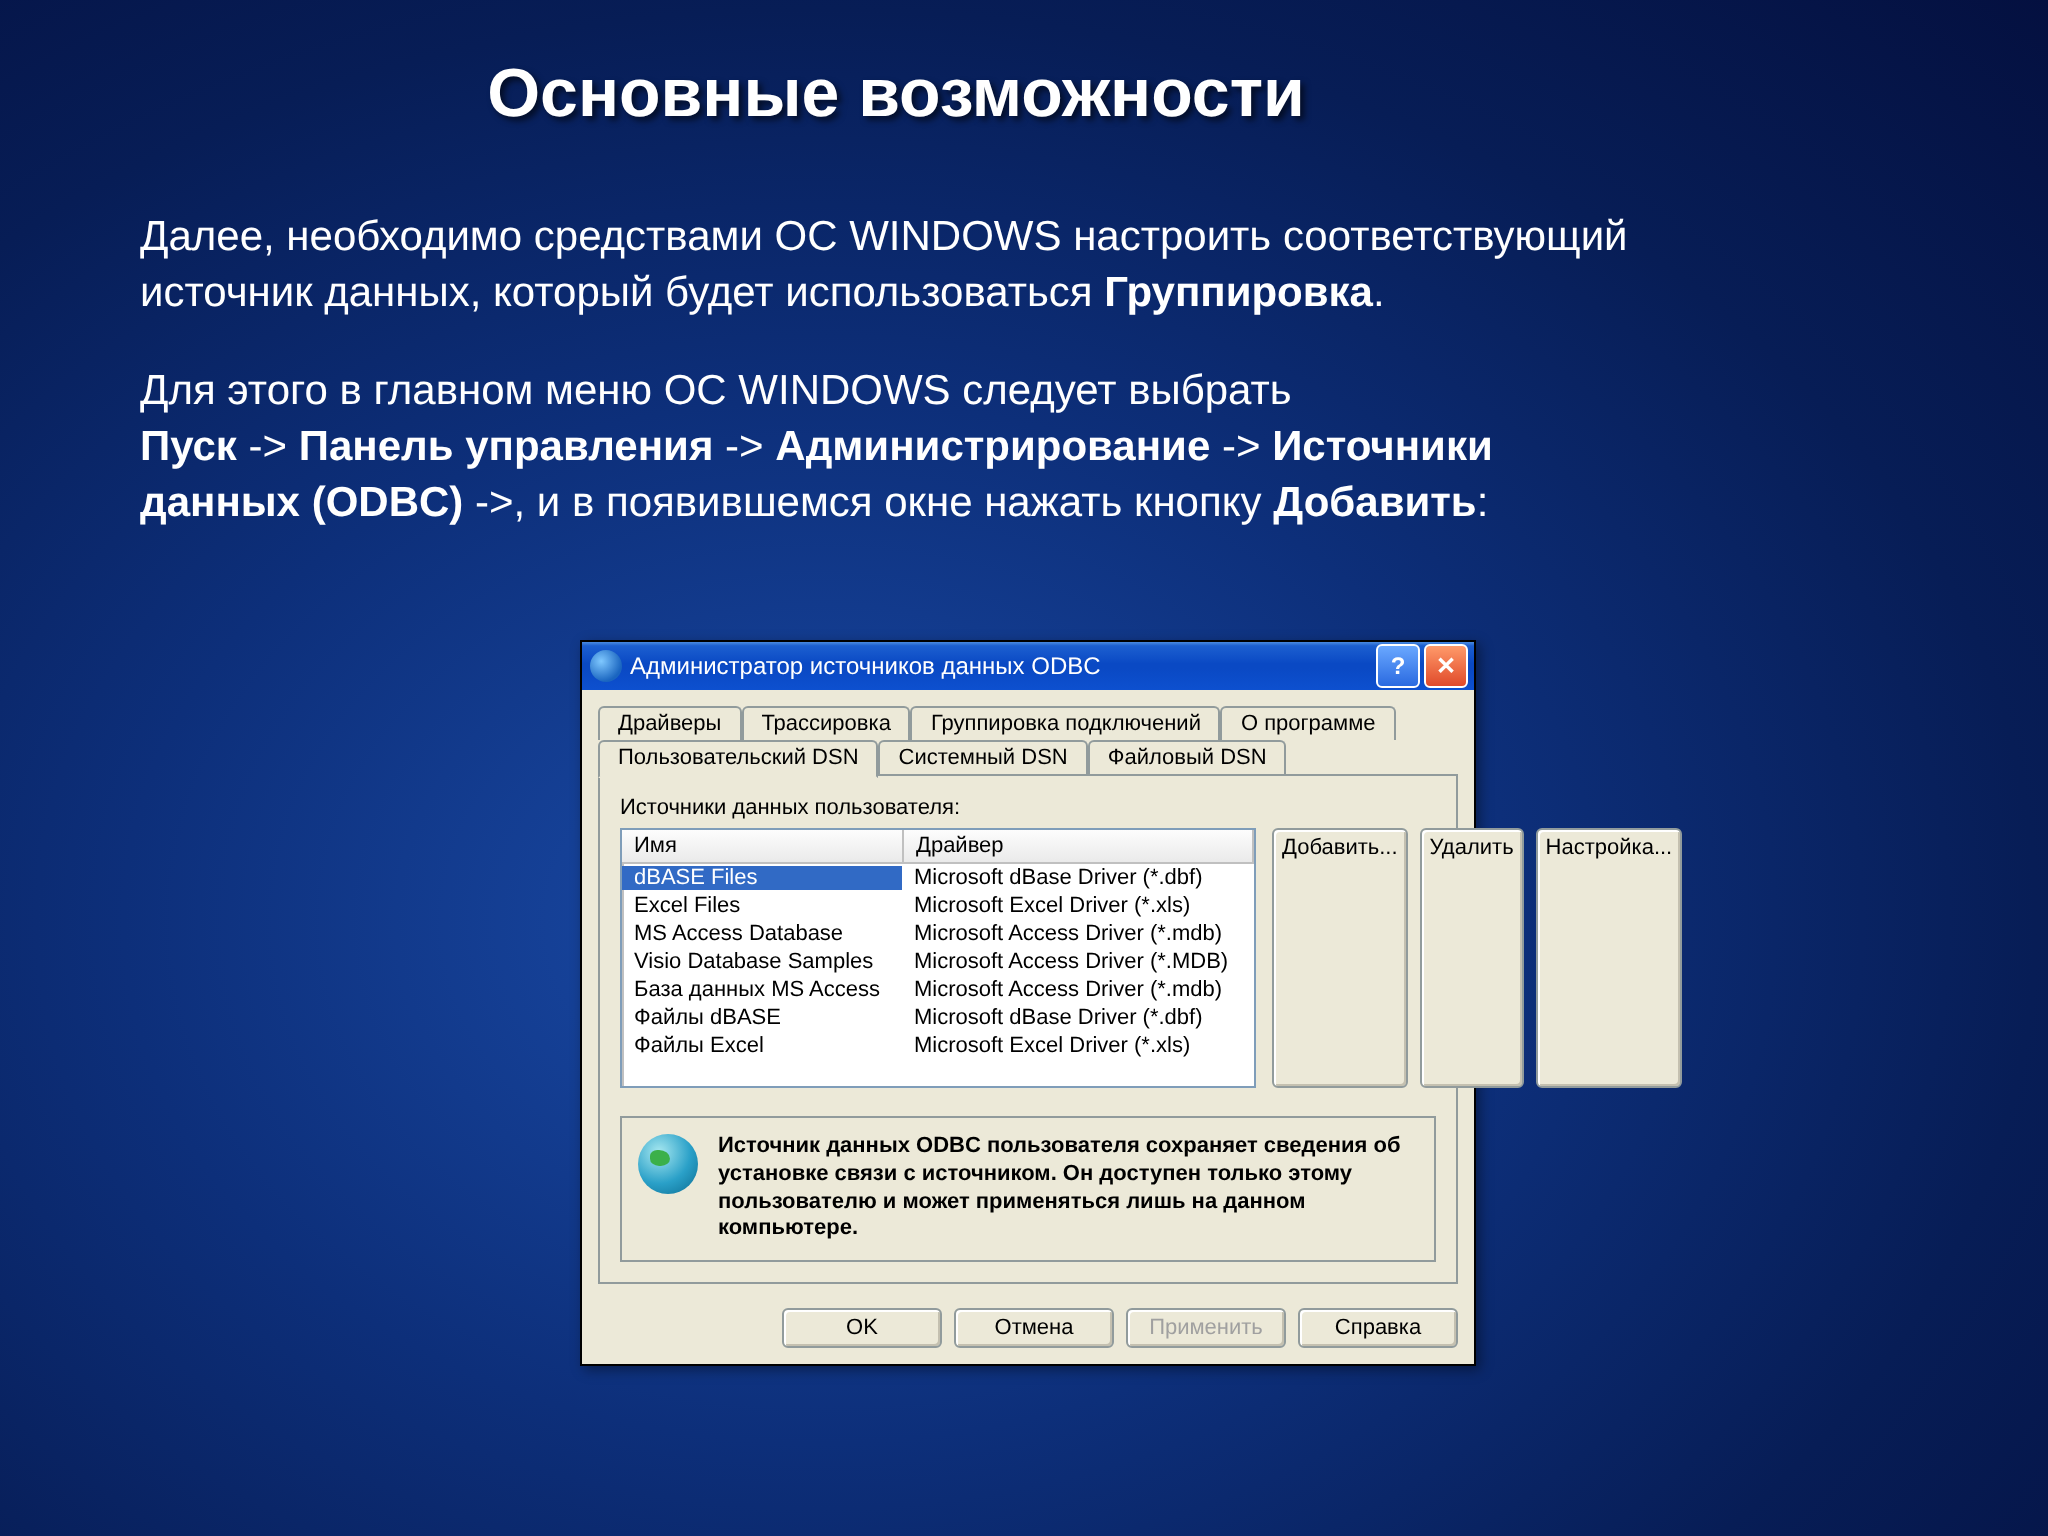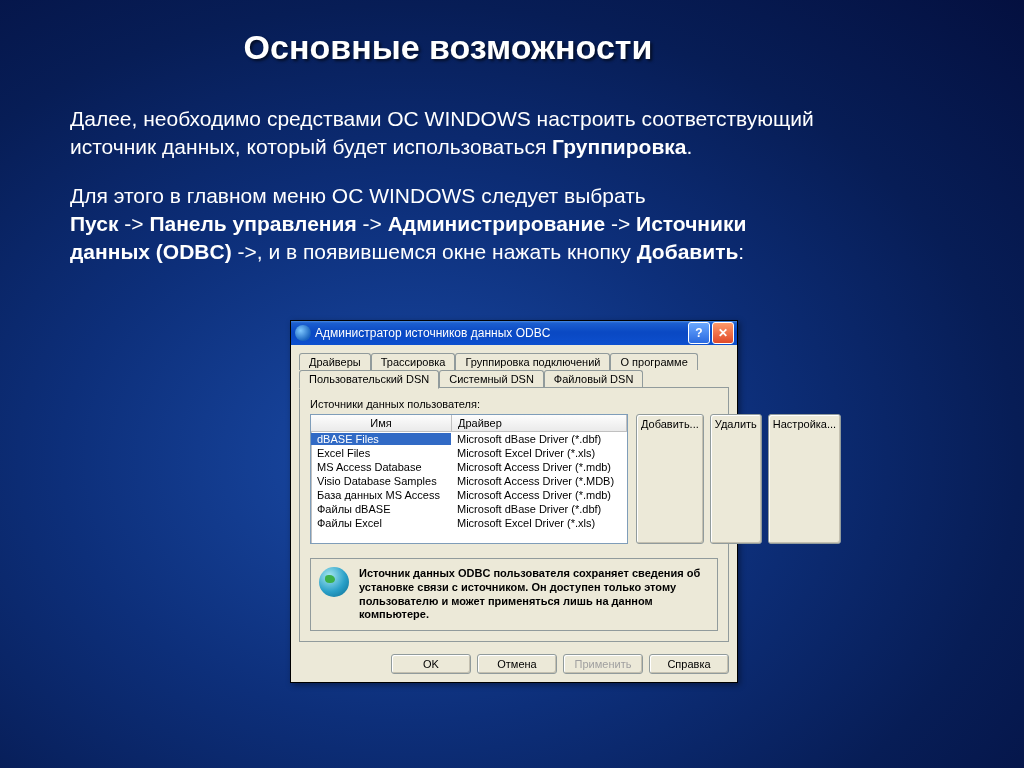--- a/index.html
+++ b/index.html
@@ -129,21 +129,21 @@
   .lv-header {
     display: flex;
     background: linear-gradient(#fdfdfd,#eaeaea);
     border-bottom: 1px solid #c0c0c0;
     font-size: 11px;
   }
   .lv-header .col {
     padding: 2px 6px;
     border-right: 1px solid #c0c0c0;
   }
-  .col.name { width: 128px; text-align: center; }
+  .col.name { width: 128px; }
   .col.driver { flex: 1; }
   .lv-rows { font-size: 11px; }
   .lv-row {
     display: flex;
     height: 14px;
     align-items: center;
   }
   .lv-row .cell { padding: 0 6px; white-space: nowrap; overflow: hidden; }
   .cell.name { width: 128px; }
   .cell.driver { flex: 1; }

